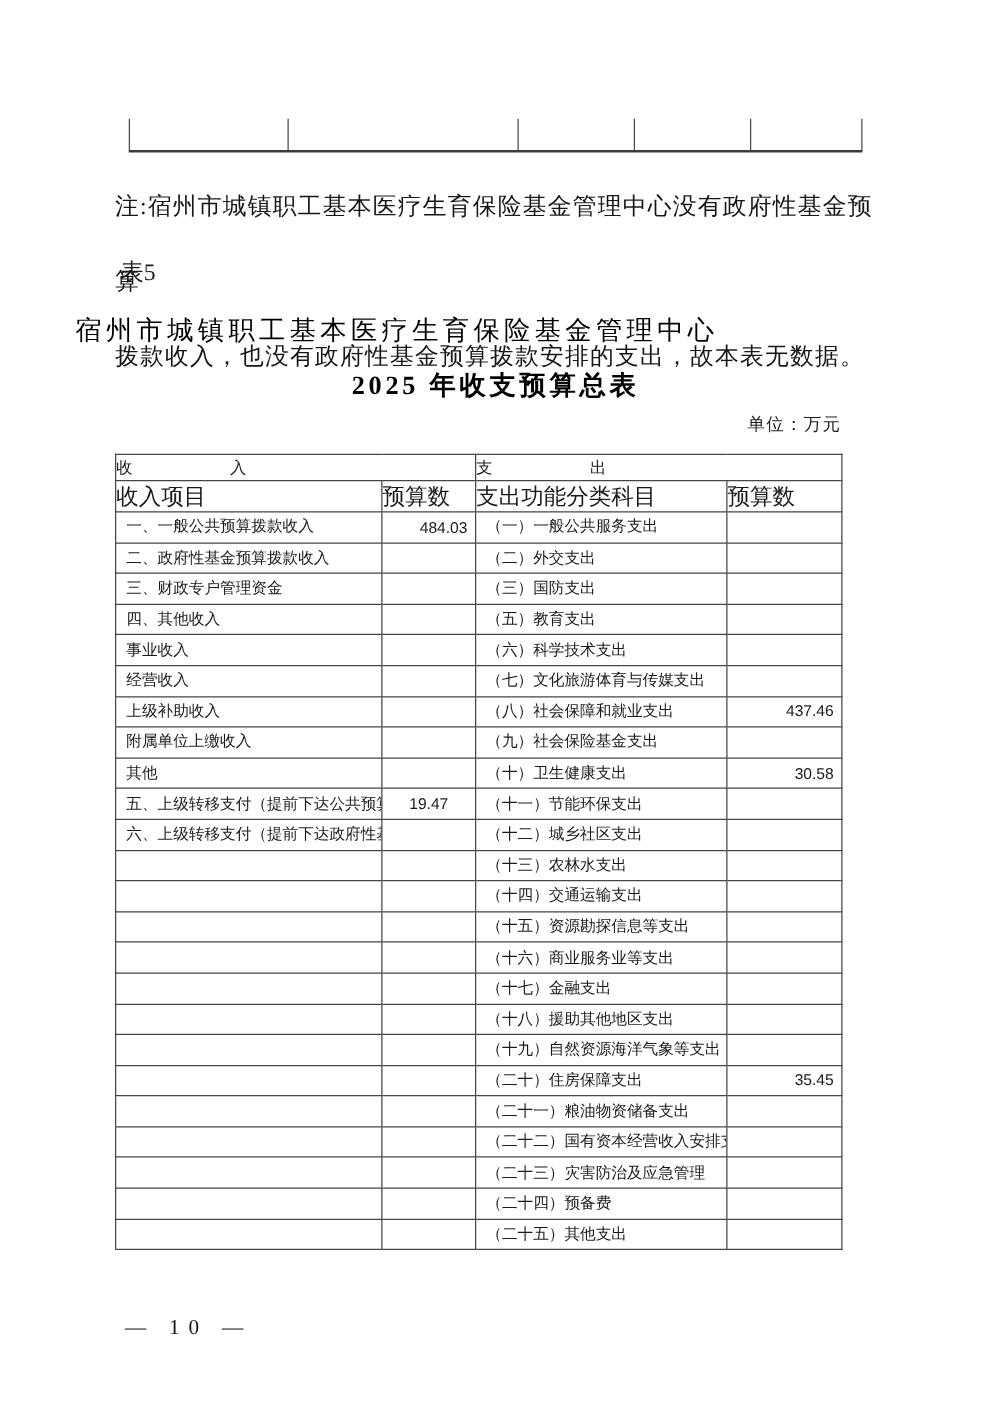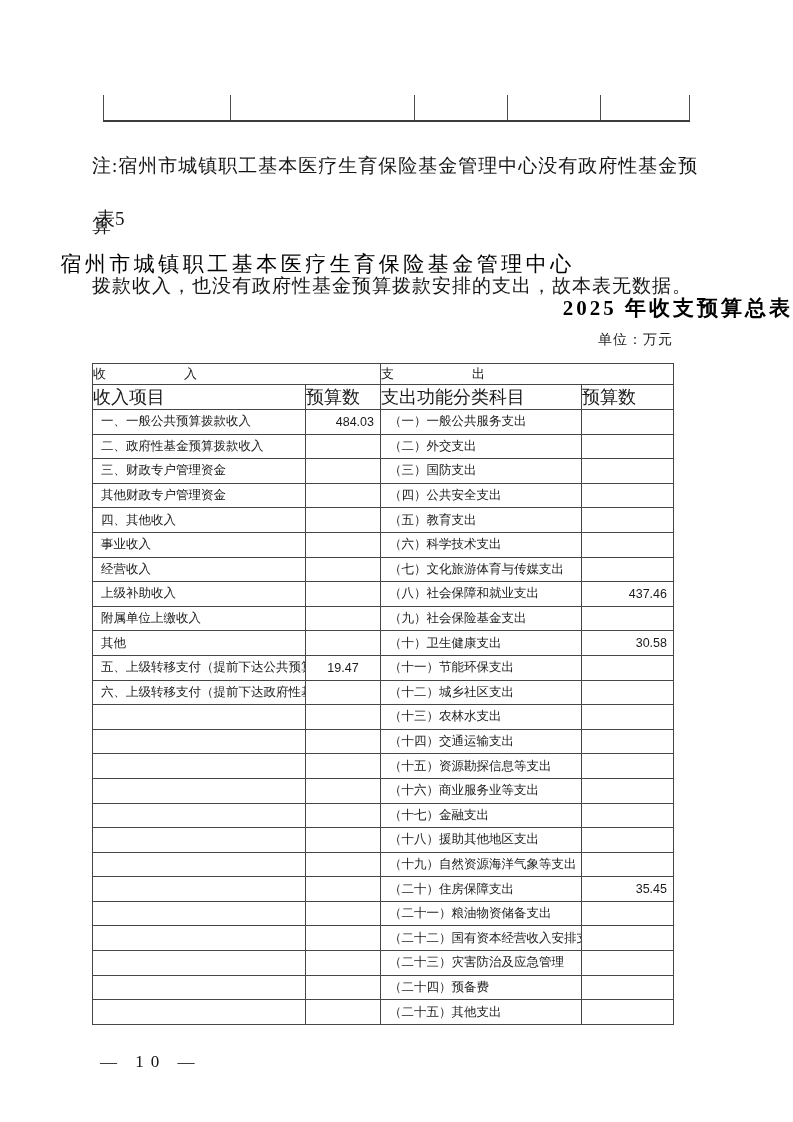--- a/index.html
+++ b/index.html
@@ -37,21 +37,21 @@
   }
 
   
   .doc-title {
     position: absolute; left: 0; top: 250px; width: 635px;
     text-align: center; font-size: 21px; font-weight: normal;
     letter-spacing: 3.5px; color: #000;
   }
   .doc-subtitle {
     position: absolute; left: 0; top: 294px; width: 793px;
-    text-align: right; font-size: 21px; font-weight: bold;
+    text-align: center; font-size: 21px; font-weight: bold;
     letter-spacing: 3px; color: #000;
   }
   .unit-label {
     position: absolute; top: 331px; left: 92px; width: 581px;
     text-align: right; font-size: 14px; letter-spacing: 1px; color: #1a1a1a;
   }
 
   
   table.budget {
     position: absolute; left: 92px; top: 363px;
@@ -140,26 +140,20 @@
         <td class="item">（二）外交支出</td>
         <td class="num"></td>
       </tr>
       <tr>
         <td class="item">三、财政专户管理资金</td>
         <td class="num"></td>
         <td class="item">（三）国防支出</td>
         <td class="num"></td>
       </tr>
       <tr>
-        <td class="item">其他财政专户管理资金</td>
-        <td class="num"></td>
-        <td class="item">（四）公共安全支出</td>
-        <td class="num"></td>
-      </tr>
-      <tr>
         <td class="item">四、其他收入</td>
         <td class="num"></td>
         <td class="item">（五）教育支出</td>
         <td class="num"></td>
       </tr>
       <tr>
         <td class="item indent">事业收入</td>
         <td class="num"></td>
         <td class="item">（六）科学技术支出</td>
         <td class="num"></td>

